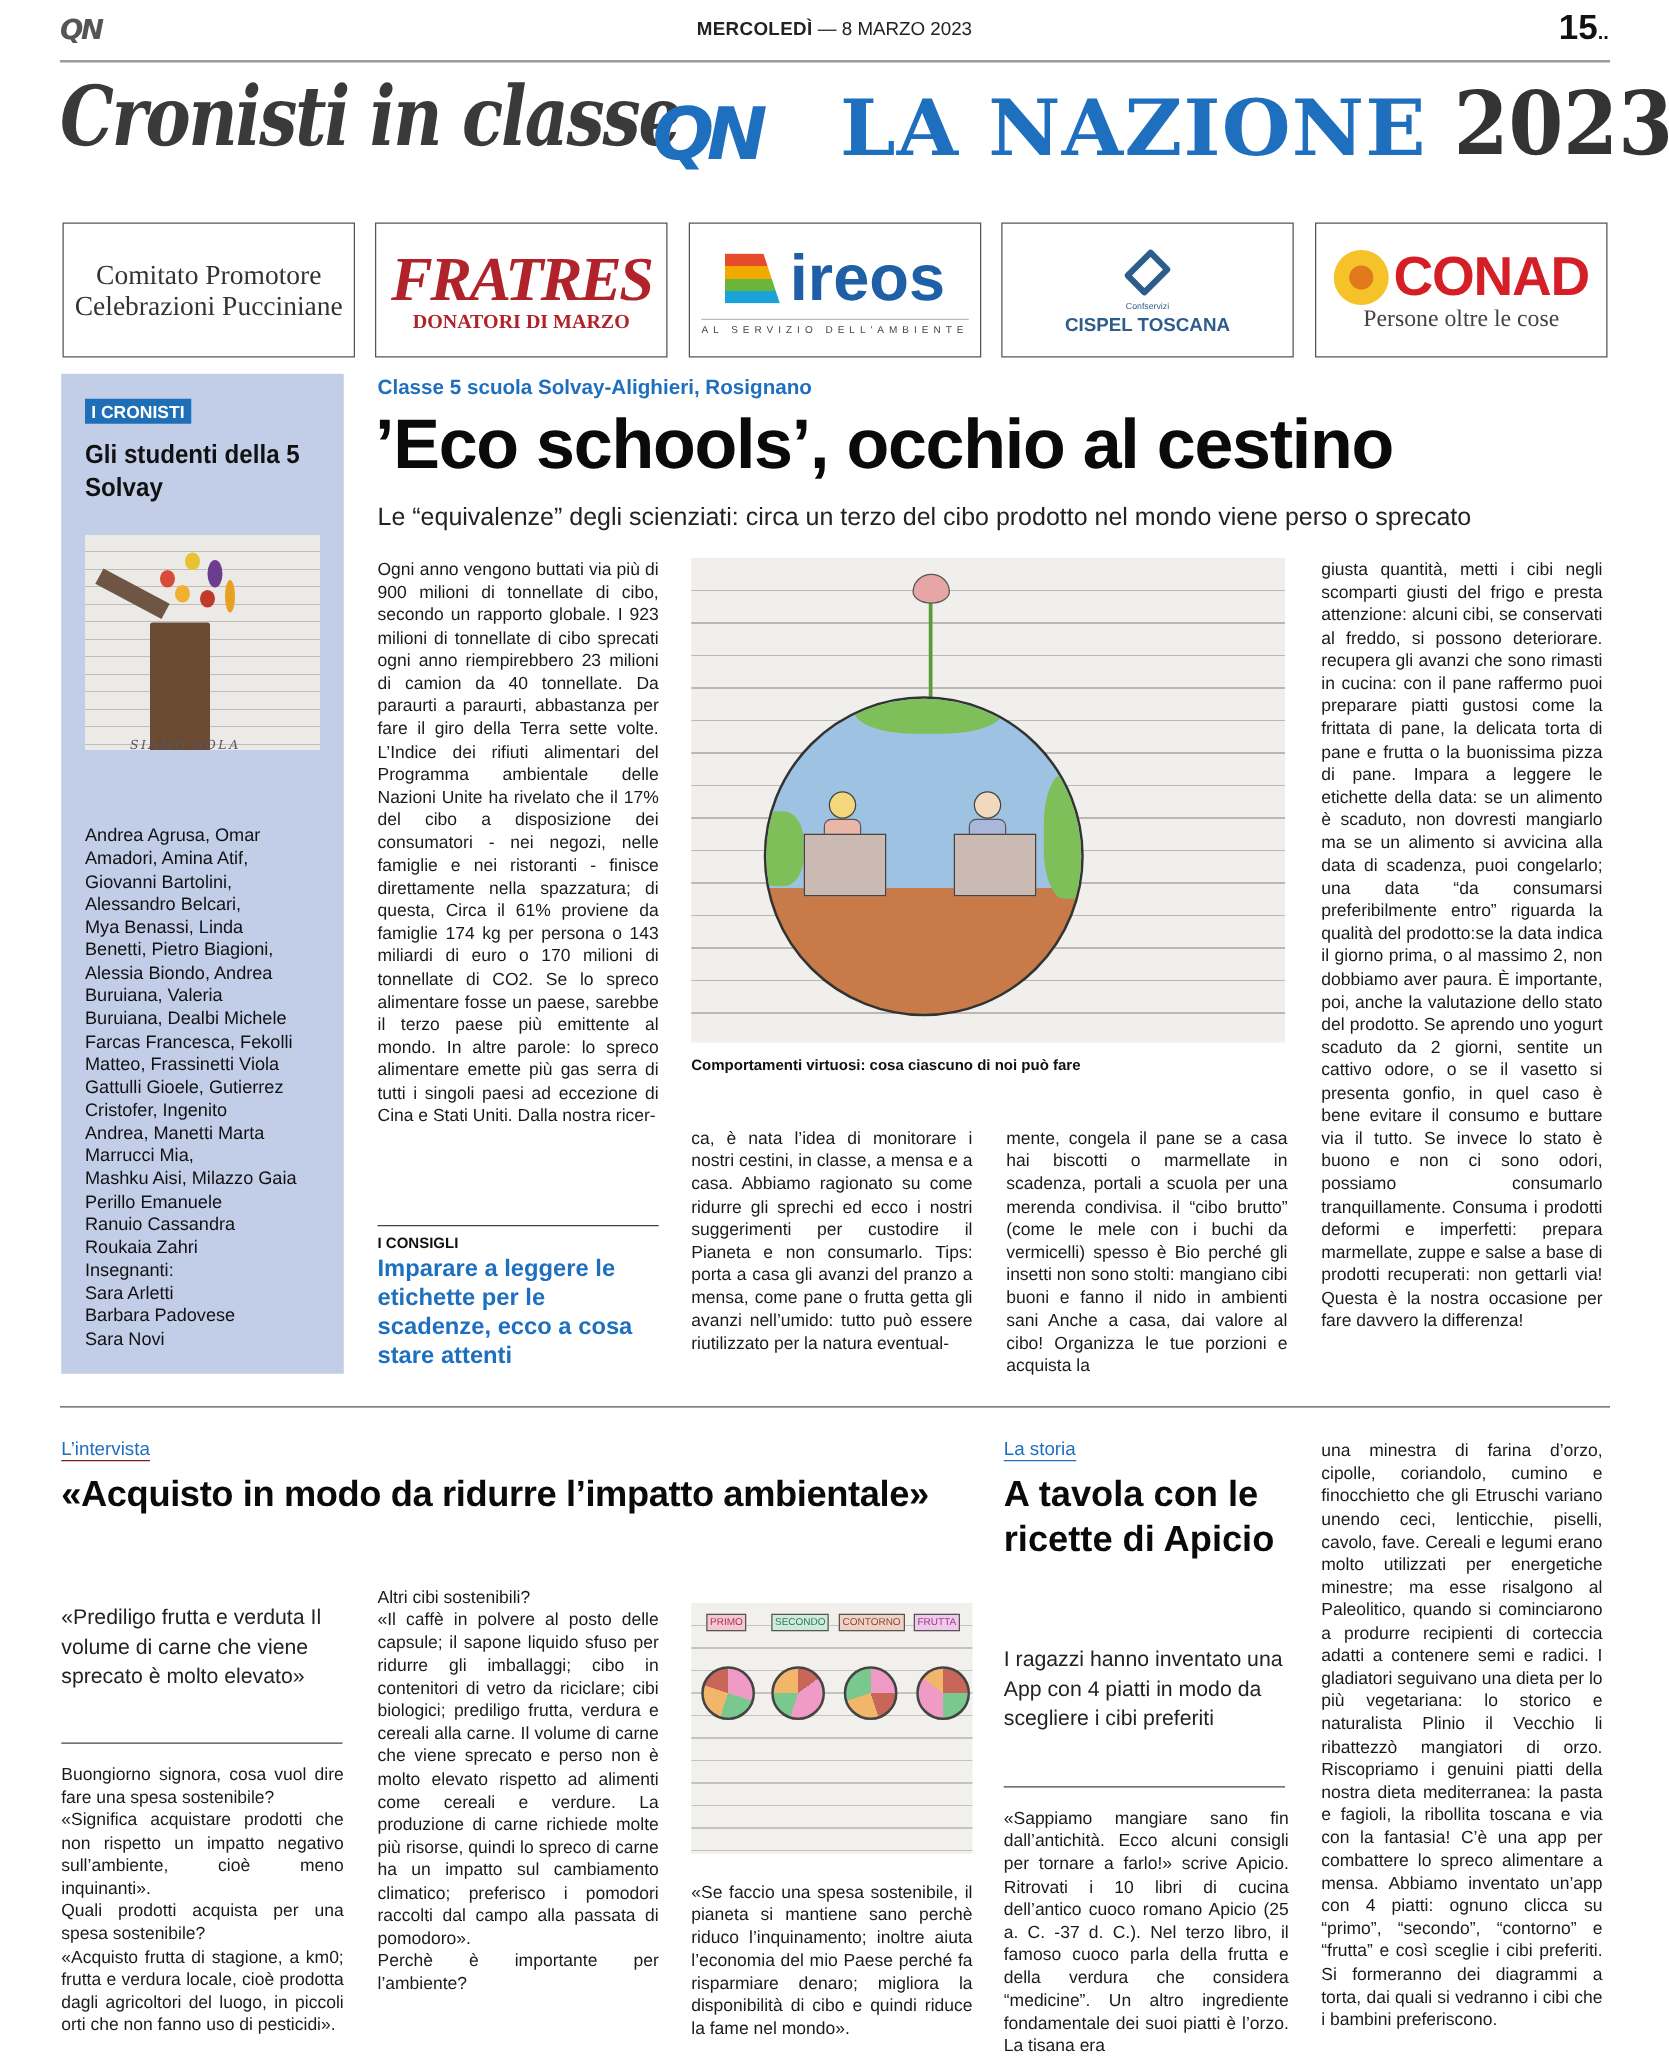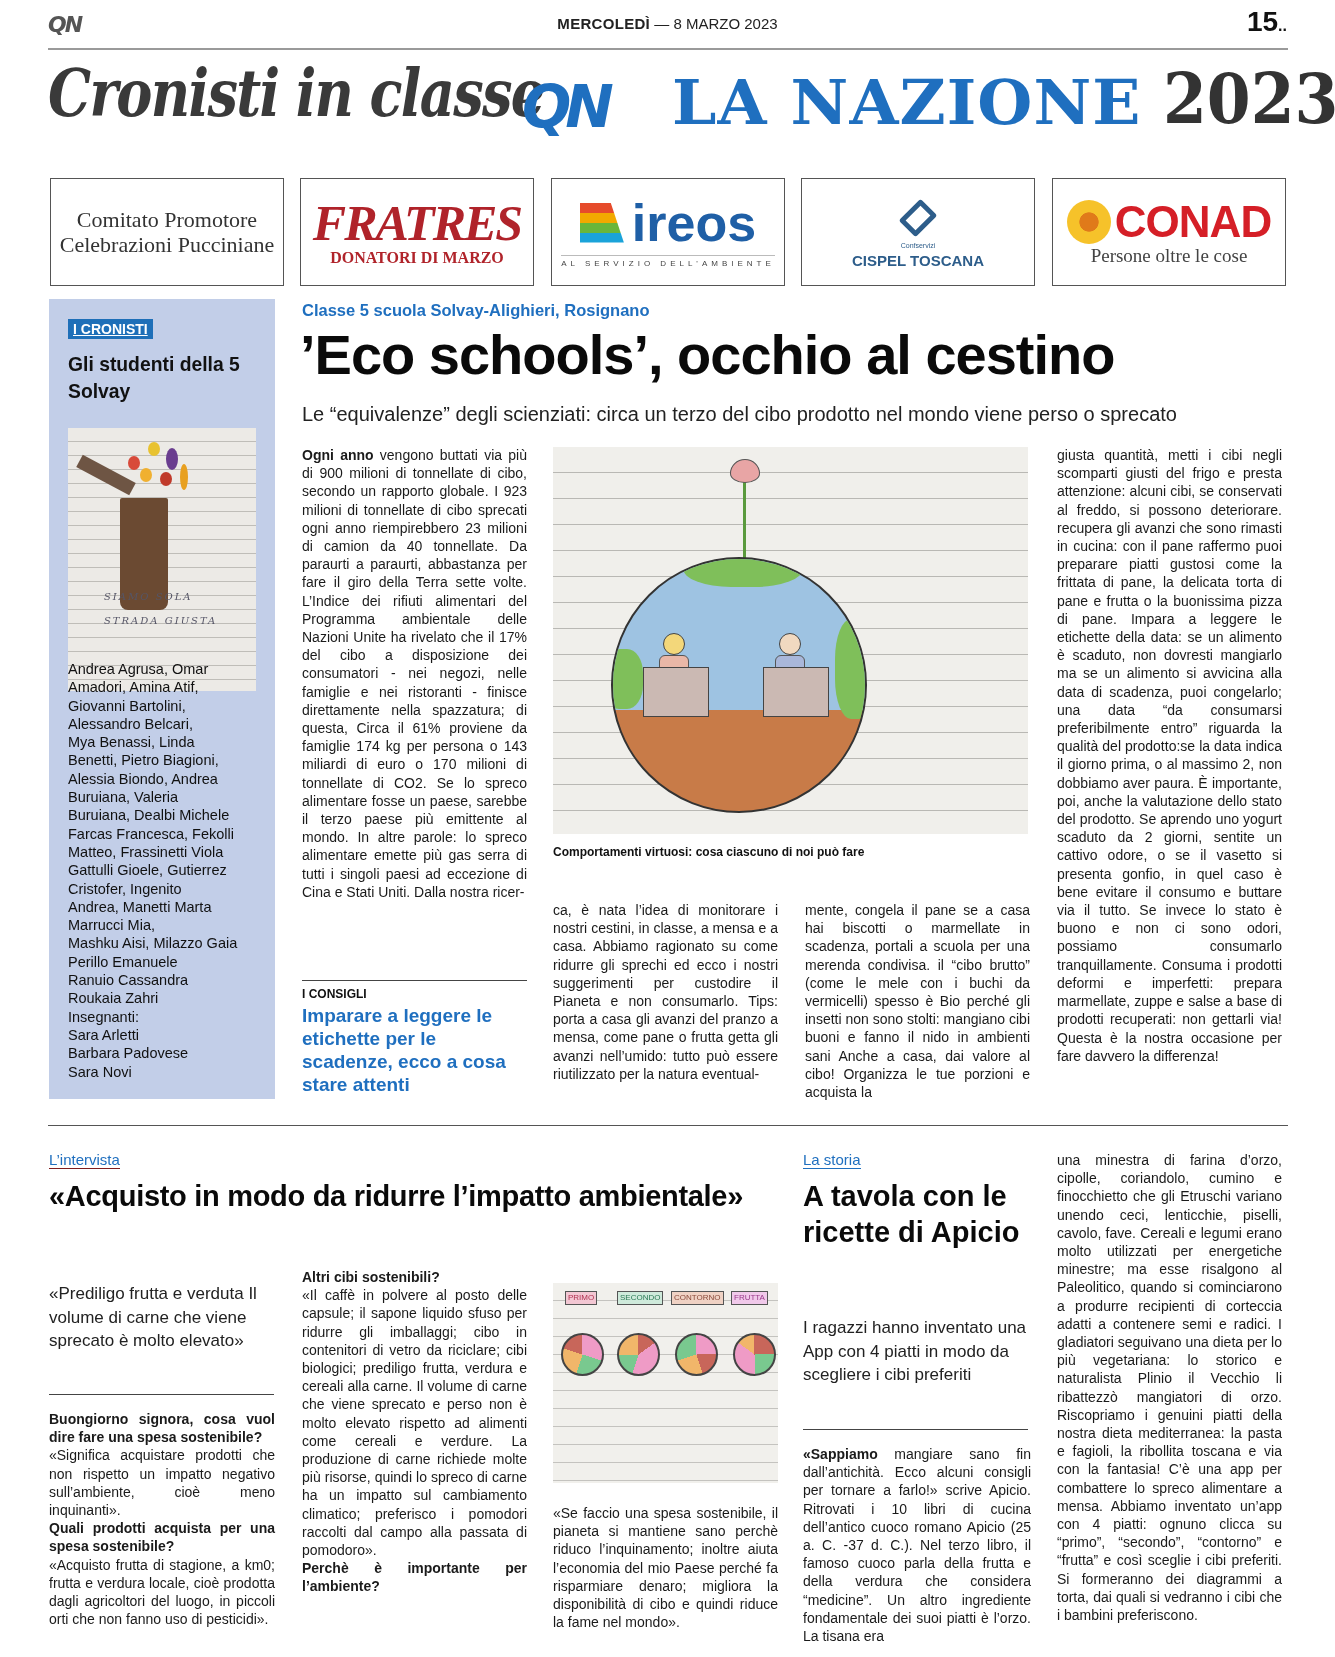--- a/index.html
+++ b/index.html
@@ -33,36 +33,36 @@
   .sp-cispel-mark { width: 34px; height: 44px; border: 7px solid #2d5d8a; border-radius: 4px; transform: rotate(45deg) scale(0.7); }
   .sp-cispel-small { font: 7px/1 "Liberation Sans", sans-serif; color: #2d5d8a; margin-top: 2px; }
   .sp-cispel { font: 700 15px/1 "Liberation Sans", sans-serif; color: #2d5d8a; margin-top: 4px; }
   .sp-conad-row { display: flex; align-items: center; gap: 4px; }
   .sp-conad-flower { width: 44px; height: 44px; border-radius: 50%; background: radial-gradient(circle, #e07a1a 0 30%, #f6c22a 32%); }
   .sp-conad { font: 900 44px/1 "Liberation Sans", sans-serif; color: #d51f27; letter-spacing: -1px; }
   .sp-conad-sub { font: 19px/1 "Liberation Serif", serif; color: #444; margin-top: 2px; }
 
   
   .sidebar { left: 49px; top: 299px; width: 226px; height: 800px; background: #c2cee8; }
-  .side-tag { left: 68px; top: 319px; background: #1e6fb8; color: #fff; font: 700 14px/1 "Liberation Sans", sans-serif; padding: 3px 5px; text-decoration: underline; }
+  .side-tag { left: 68px; top: 319px; background: #1e6fb8; color: #fff; font: 700 14px/1 "Liberation Sans", sans-serif; padding: 3px 5px; }
   .side-title { left: 68px; top: 350px; width: 200px; font: 700 21px/1.3 "Liberation Sans", sans-serif; color: #111; transform: scaleX(0.92); transform-origin: left top; }
-  .side-photo { left: 68px; top: 428px; width: 188px; height: 263px; background: repeating-linear-gradient(#eceae6 0 13px, #bfbdb8 13px 14px); overflow: hidden; }
+  .side-photo { left: 68px; top: 428px; width: 188px; height: 172px; background: repeating-linear-gradient(#eceae6 0 13px, #bfbdb8 13px 14px); overflow: hidden; }
   .bin { position: absolute; left: 52px; top: 70px; width: 48px; height: 112px; background: #6b4a32; border-radius: 2px 2px 8px 8px; }
   .bin-lid { position: absolute; left: 8px; top: 40px; width: 60px; height: 14px; background: #6e5544; transform: rotate(28deg); }
   .veg { position: absolute; width: 12px; height: 14px; border-radius: 50%; }
   .side-photo-text { position: absolute; left: 36px; font: italic 10px/1 "DejaVu Serif", serif; color: #556; letter-spacing: 2px; }
   .side-names { left: 68px; top: 660px; width: 205px; font: 14.5px/18.3px "Liberation Sans", sans-serif; color: #111; white-space: pre-line; }
 
   
   .kicker { left: 302px; top: 302px; font: 700 16.5px/1 "Liberation Sans", sans-serif; color: #1f6fbf; }
   .headline { left: 300px; top: 327px; font: 700 56px/1 "Liberation Sans", sans-serif; color: #0a0a0a; letter-spacing: -1px; white-space: nowrap; }
   .subhead { left: 302px; top: 404px; font: 20px/1 "Liberation Sans", sans-serif; color: #222; white-space: nowrap; }
 
   .col { font: 14px/18.2px "Liberation Sans", sans-serif; color: #1a1a1a; text-align: justify; hyphens: manual; }
-  .col b { font-weight: 700; }
+  .col b { font-weight: 400; }
   .c1 { left: 302px; top: 446px; width: 225px; }
   .consigli-line { left: 302px; top: 980px; width: 225px; height: 1px; background: #444; }
   .consigli-tag { left: 302px; top: 988px; font: 700 12px/1 "Liberation Sans", sans-serif; color: #111; }
   .consigli-title { left: 302px; top: 1004px; width: 225px; font: 700 19px/23px "Liberation Sans", sans-serif; color: #1f6fbf; }
   .c2 { left: 553px; top: 901px; width: 225px; }
   .c3 { left: 805px; top: 901px; width: 225px; }
   .c4 { left: 1057px; top: 446px; width: 225px; }
 
   .main-photo { left: 553px; top: 447px; width: 475px; height: 387px; background: repeating-linear-gradient(#f0efeb 0 25px, #b9b8b4 25px 26px); overflow: hidden; }
   .globe { position: absolute; left: 58px; top: 110px; width: 256px; height: 256px; border-radius: 50%; border: 2px solid #333; background: linear-gradient(#9ec3e2 0 60%, #c87b48 60%); overflow: hidden; }

